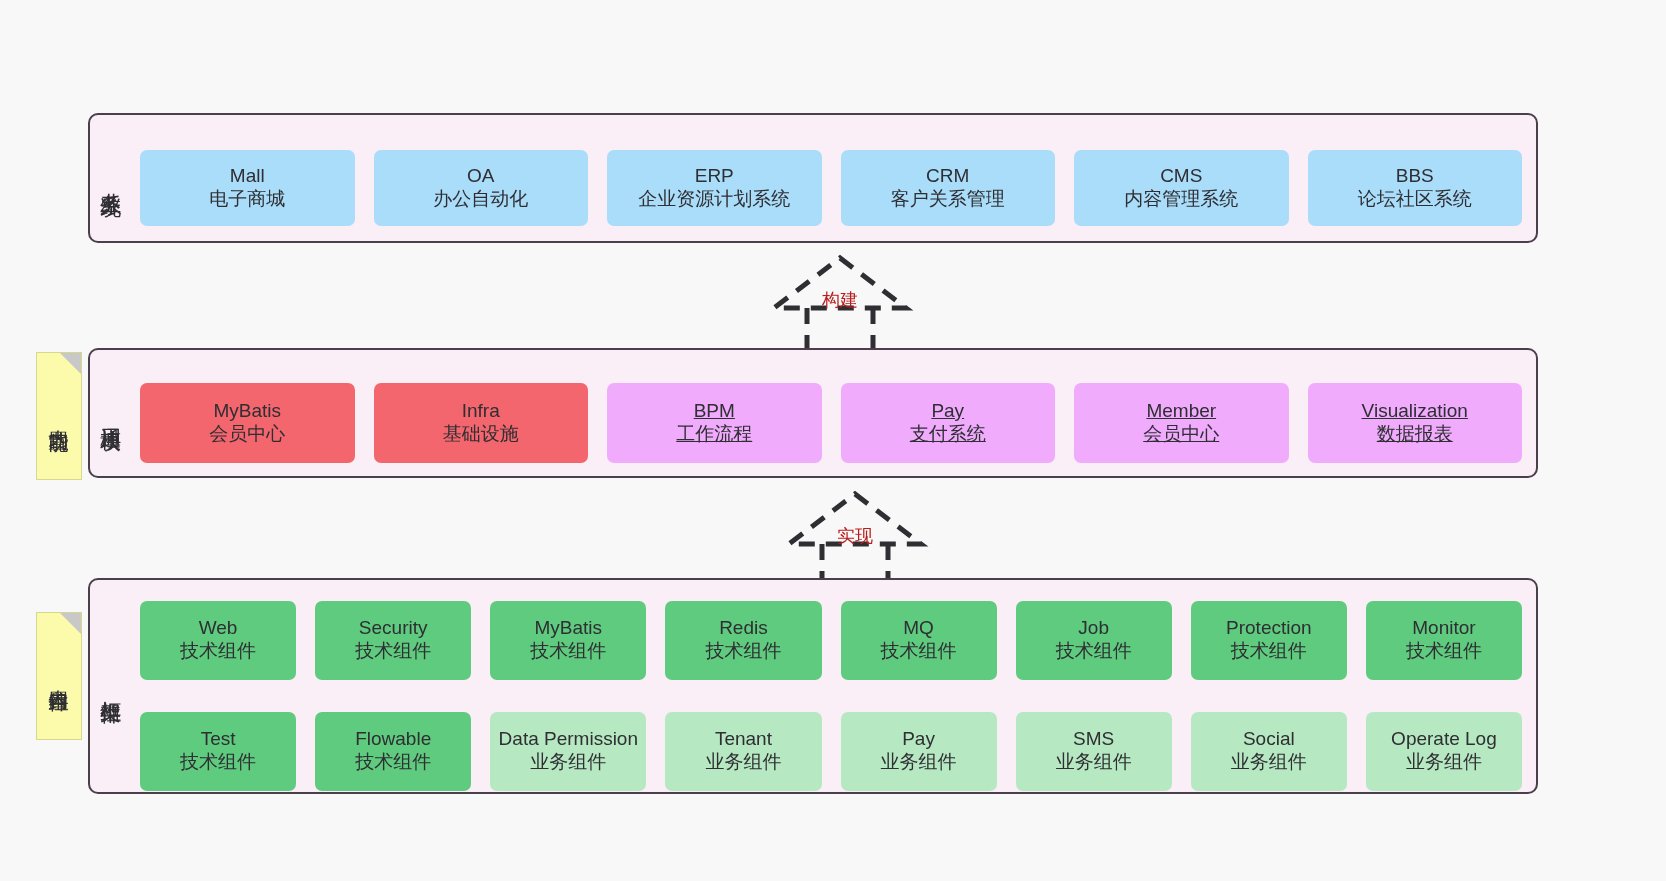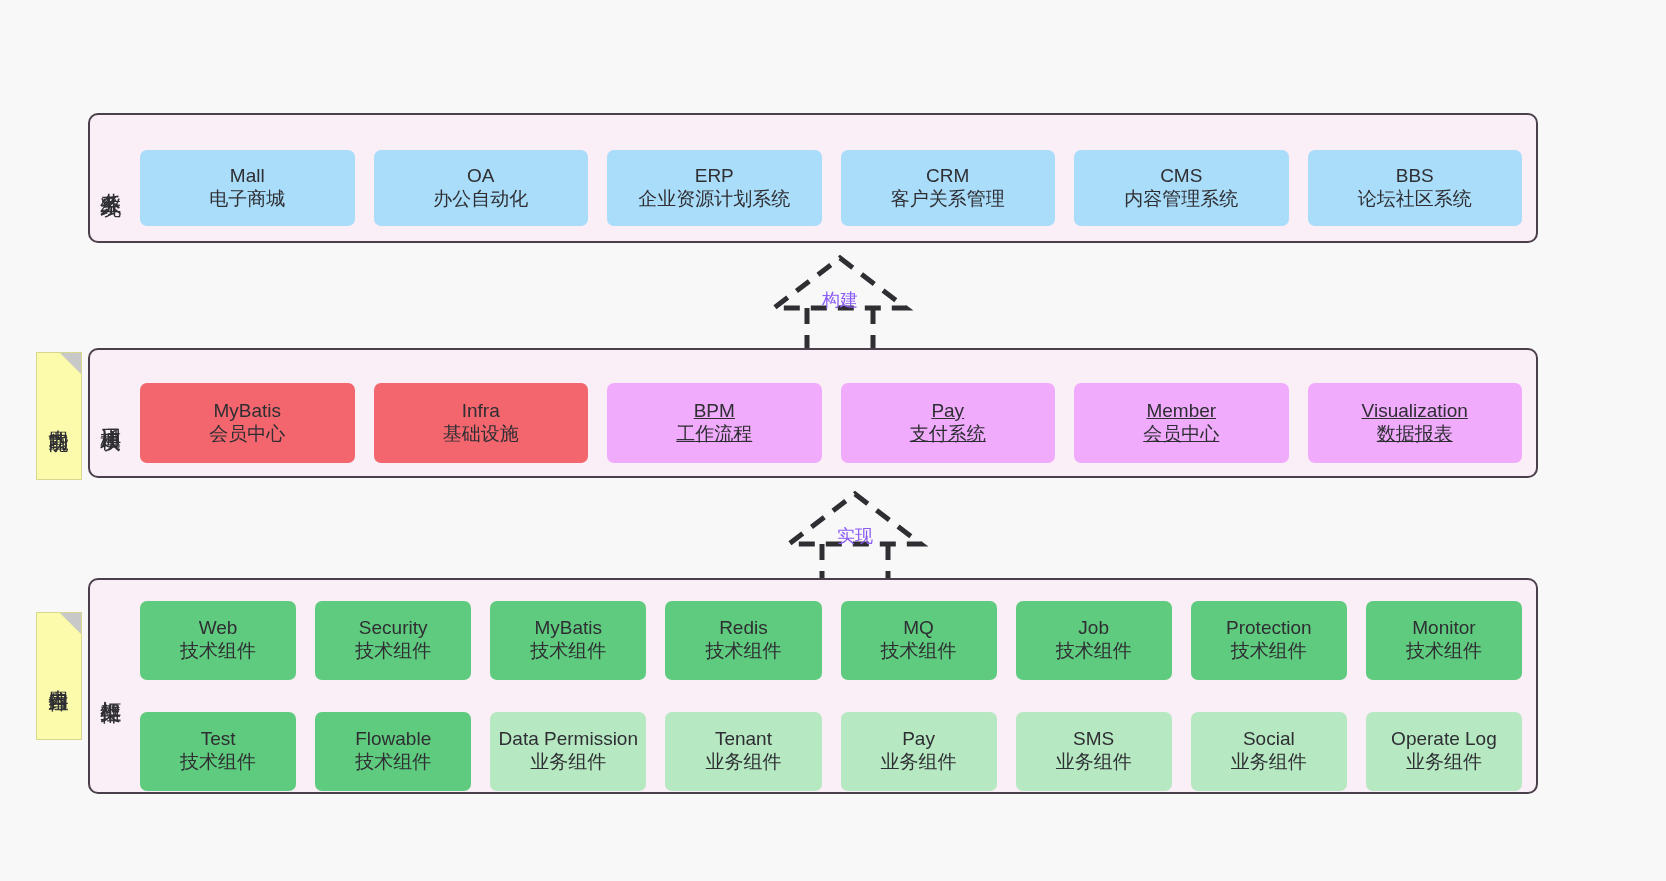--- a/index.html
+++ b/index.html
@@ -146,21 +146,21 @@
     height: 102px;
   }
   .connector svg { display: block; overflow: visible; }
   .connector .conn-label {
     position: absolute;
     left: 0;
     right: 0;
     top: 36px;
     text-align: center;
     font-size: 18px;
-    color: #8b5cf6;
+    color: #b91c1c;
     background: transparent;
   }
   #connector-build { left: 755px; top: 252px; }
   #connector-implement { left: 770px; top: 488px; }
 </style>
 </head>
 <body>
 
 <div id="canvas">
 

